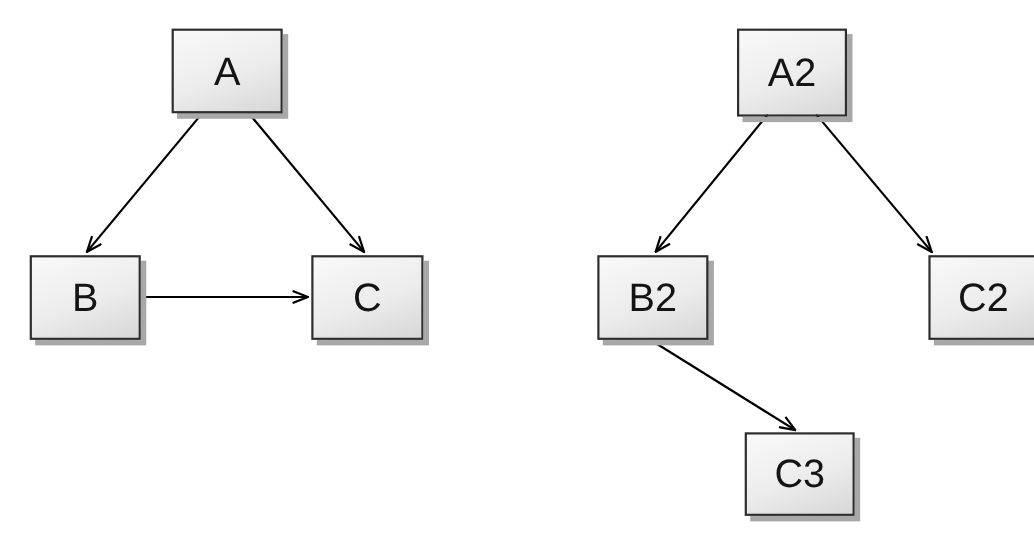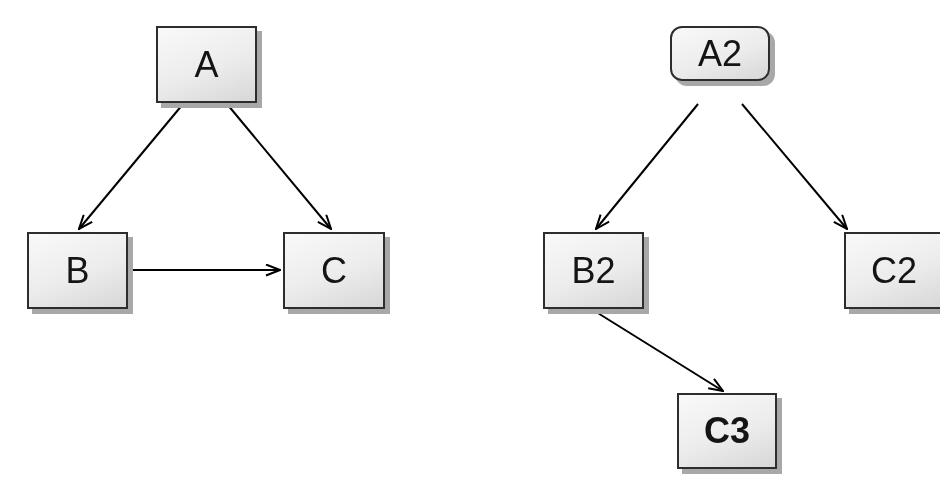--- a/index.html
+++ b/index.html
@@ -27,24 +27,24 @@
     align-items: center;
     justify-content: center;
     font-size: 36px;
     color: #141414;
     line-height: 1;
     user-select: none;
   }
   .node-a  { left: 156px; top: 26px;  width: 101px; height: 77px; }
   .node-b  { left: 27px;  top: 232px; width: 101px; height: 77px; }
   .node-c  { left: 283px; top: 232px; width: 102px; height: 77px; }
-  .node-a2 { left: 670px; top: 26px;  width: 100px; height: 55px; border-radius: 12px; }
+  .node-a2 { left: 670px; top: 26px;  width: 100px; height: 80px; }
   .node-b2 { left: 543px; top: 232px; width: 101px; height: 77px; text-align: center; }
   .node-c2 { left: 800px; top: 232px; width: 100px; height: 77px; margin-left: 44px; }
-  .node-c3 { left: 677px; top: 393px; width: 100px; height: 76px; font-weight: bold; }
+  .node-c3 { left: 677px; top: 393px; width: 100px; height: 76px; }
   .edge {
     stroke: #000000;
     stroke-width: 2;
     fill: none;
   }
 </style>
 </head>
 <body>
 
 <div class="canvas">

